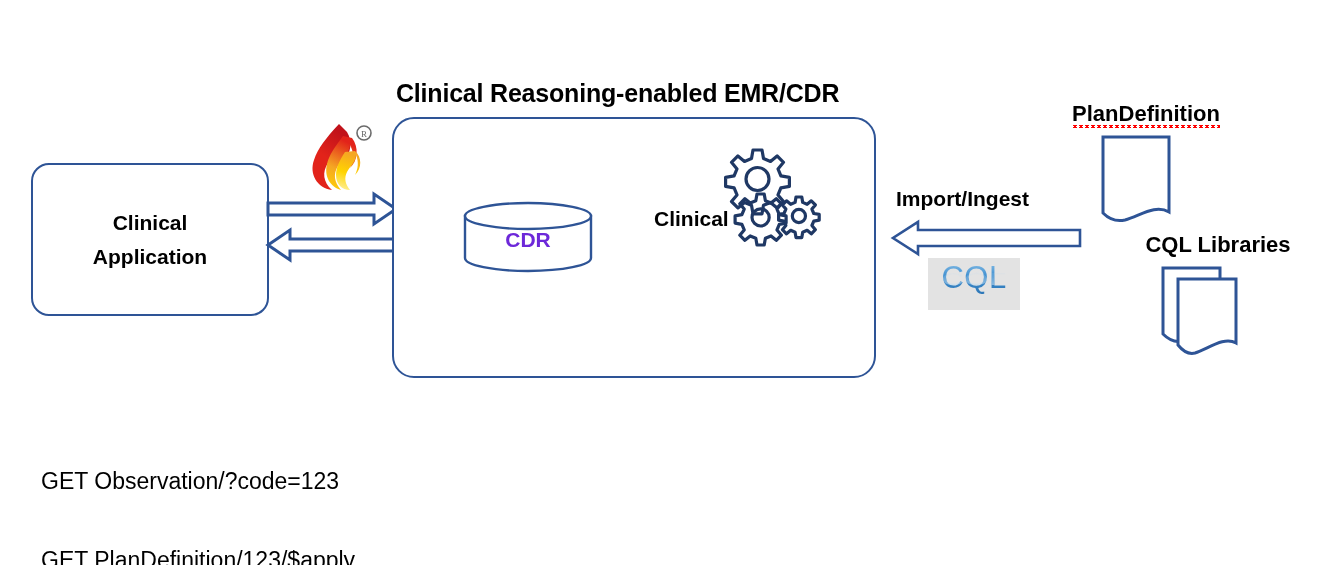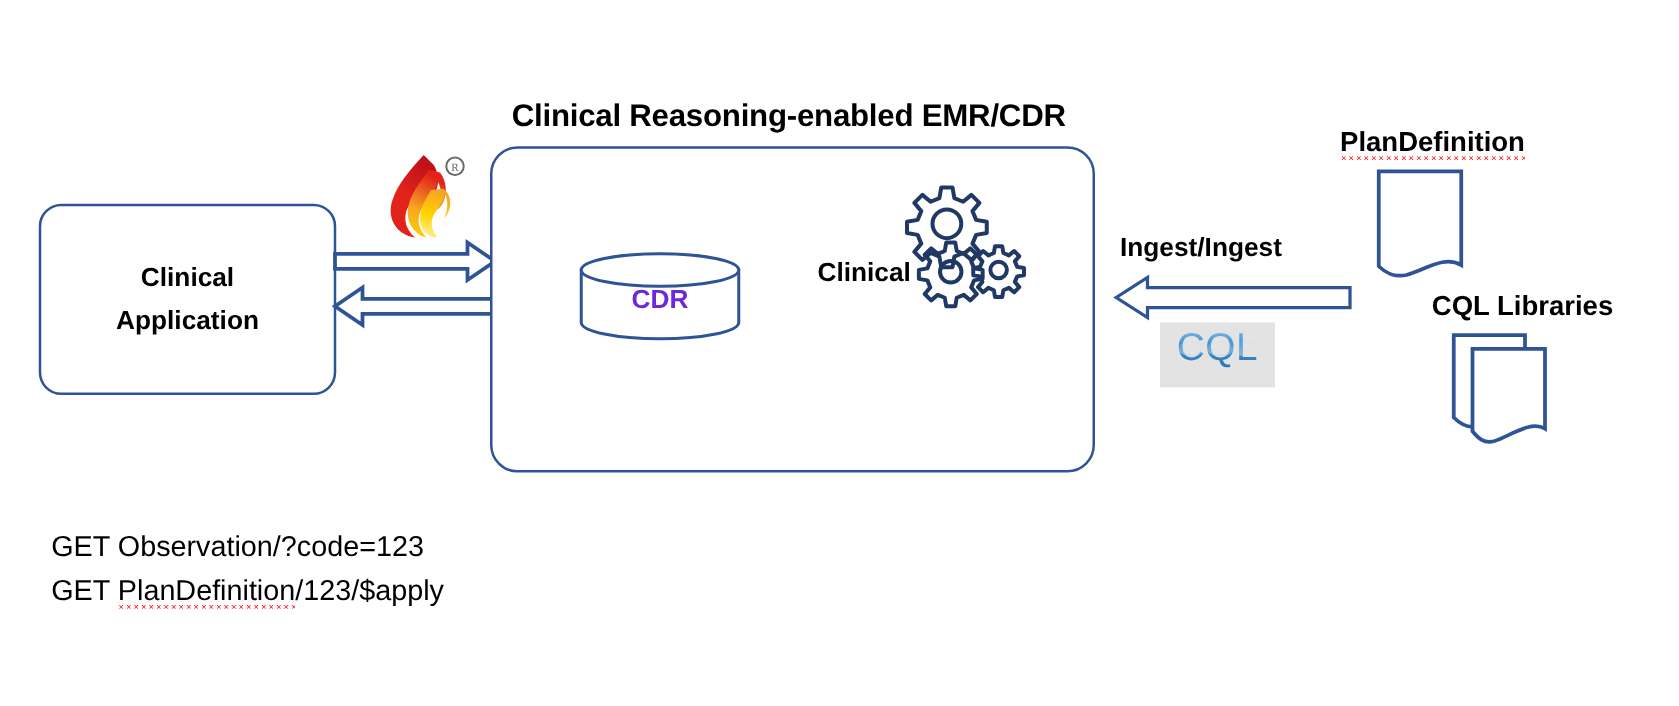--- a/index.html
+++ b/index.html
@@ -17,21 +17,21 @@
     height: 565px;
     background: #ffffff;
     overflow: hidden;
   }
   .abs { position: absolute; }
 
   
   .title-emr {
     left: 396px; top: 78px; width: 470px;
     font-size: 25px; font-weight: bold; letter-spacing: -0.2px;
-    text-align: center; line-height: 30px;
+    line-height: 30px;
     white-space: nowrap;
   }
   .label-plandef {
     left: 1046px; top: 100px; width: 200px;
     font-size: 22px; font-weight: bold;
     text-align: center; line-height: 28px;
     white-space: nowrap;
   }
   .label-cql-lib {
     left: 1118px; top: 231px; width: 200px;
@@ -82,21 +82,21 @@
     position: absolute; left: 0; top: 26px; width: 130px;
     text-align: center; font-size: 21px; font-weight: bold;
     color: #6d28d9;
   }
 
   
   .req-block {
     left: 41px; top: 420px; width: 560px;
     font-size: 23px; line-height: 35px; color: #000;
   }
-  .req-block div { white-space: nowrap; }
+  .req-block div { white-space: nowrap; margin-top: 44px; }
 
   
   .cql-logo {
     left: 928px; top: 258px; width: 92px; height: 52px;
     background: #e3e3e3;
   }
   .cql-logo .cqltext {
     position: absolute; left: 0; top: 2px; width: 92px;
     text-align: center;
     font-family: "Liberation Sans", sans-serif;
@@ -212,21 +212,21 @@
         <circle cx="48.6" cy="75.4" r="8.6"></circle>
       </g>
     </svg>
   </div>
 
   <div class="abs" style="left:654px; top:202px; width:200px;
        font-size:21px; font-weight:bold; line-height:34px;">
     <div>Clinical</div>
   </div>
 
-  <div class="abs label-import">Ingest/Ingest</div>
+  <div class="abs label-import">Import/Ingest</div>
 
   <div class="abs" style="left:890px; top:220px; width:195px; height:40px;">
     <svg width="195" height="40" viewBox="0 0 195 40">
       <polygon points="190,10 28,10 28,2 3,18 28,34 28,26 190,26" fill="#ffffff" stroke="#2E5496" stroke-width="2.6" stroke-linejoin="miter"></polygon>
     </svg>
   </div>
 
   <div class="abs label-plandef">
     <span class="spell-err">PlanDefinition</span>
   </div>

